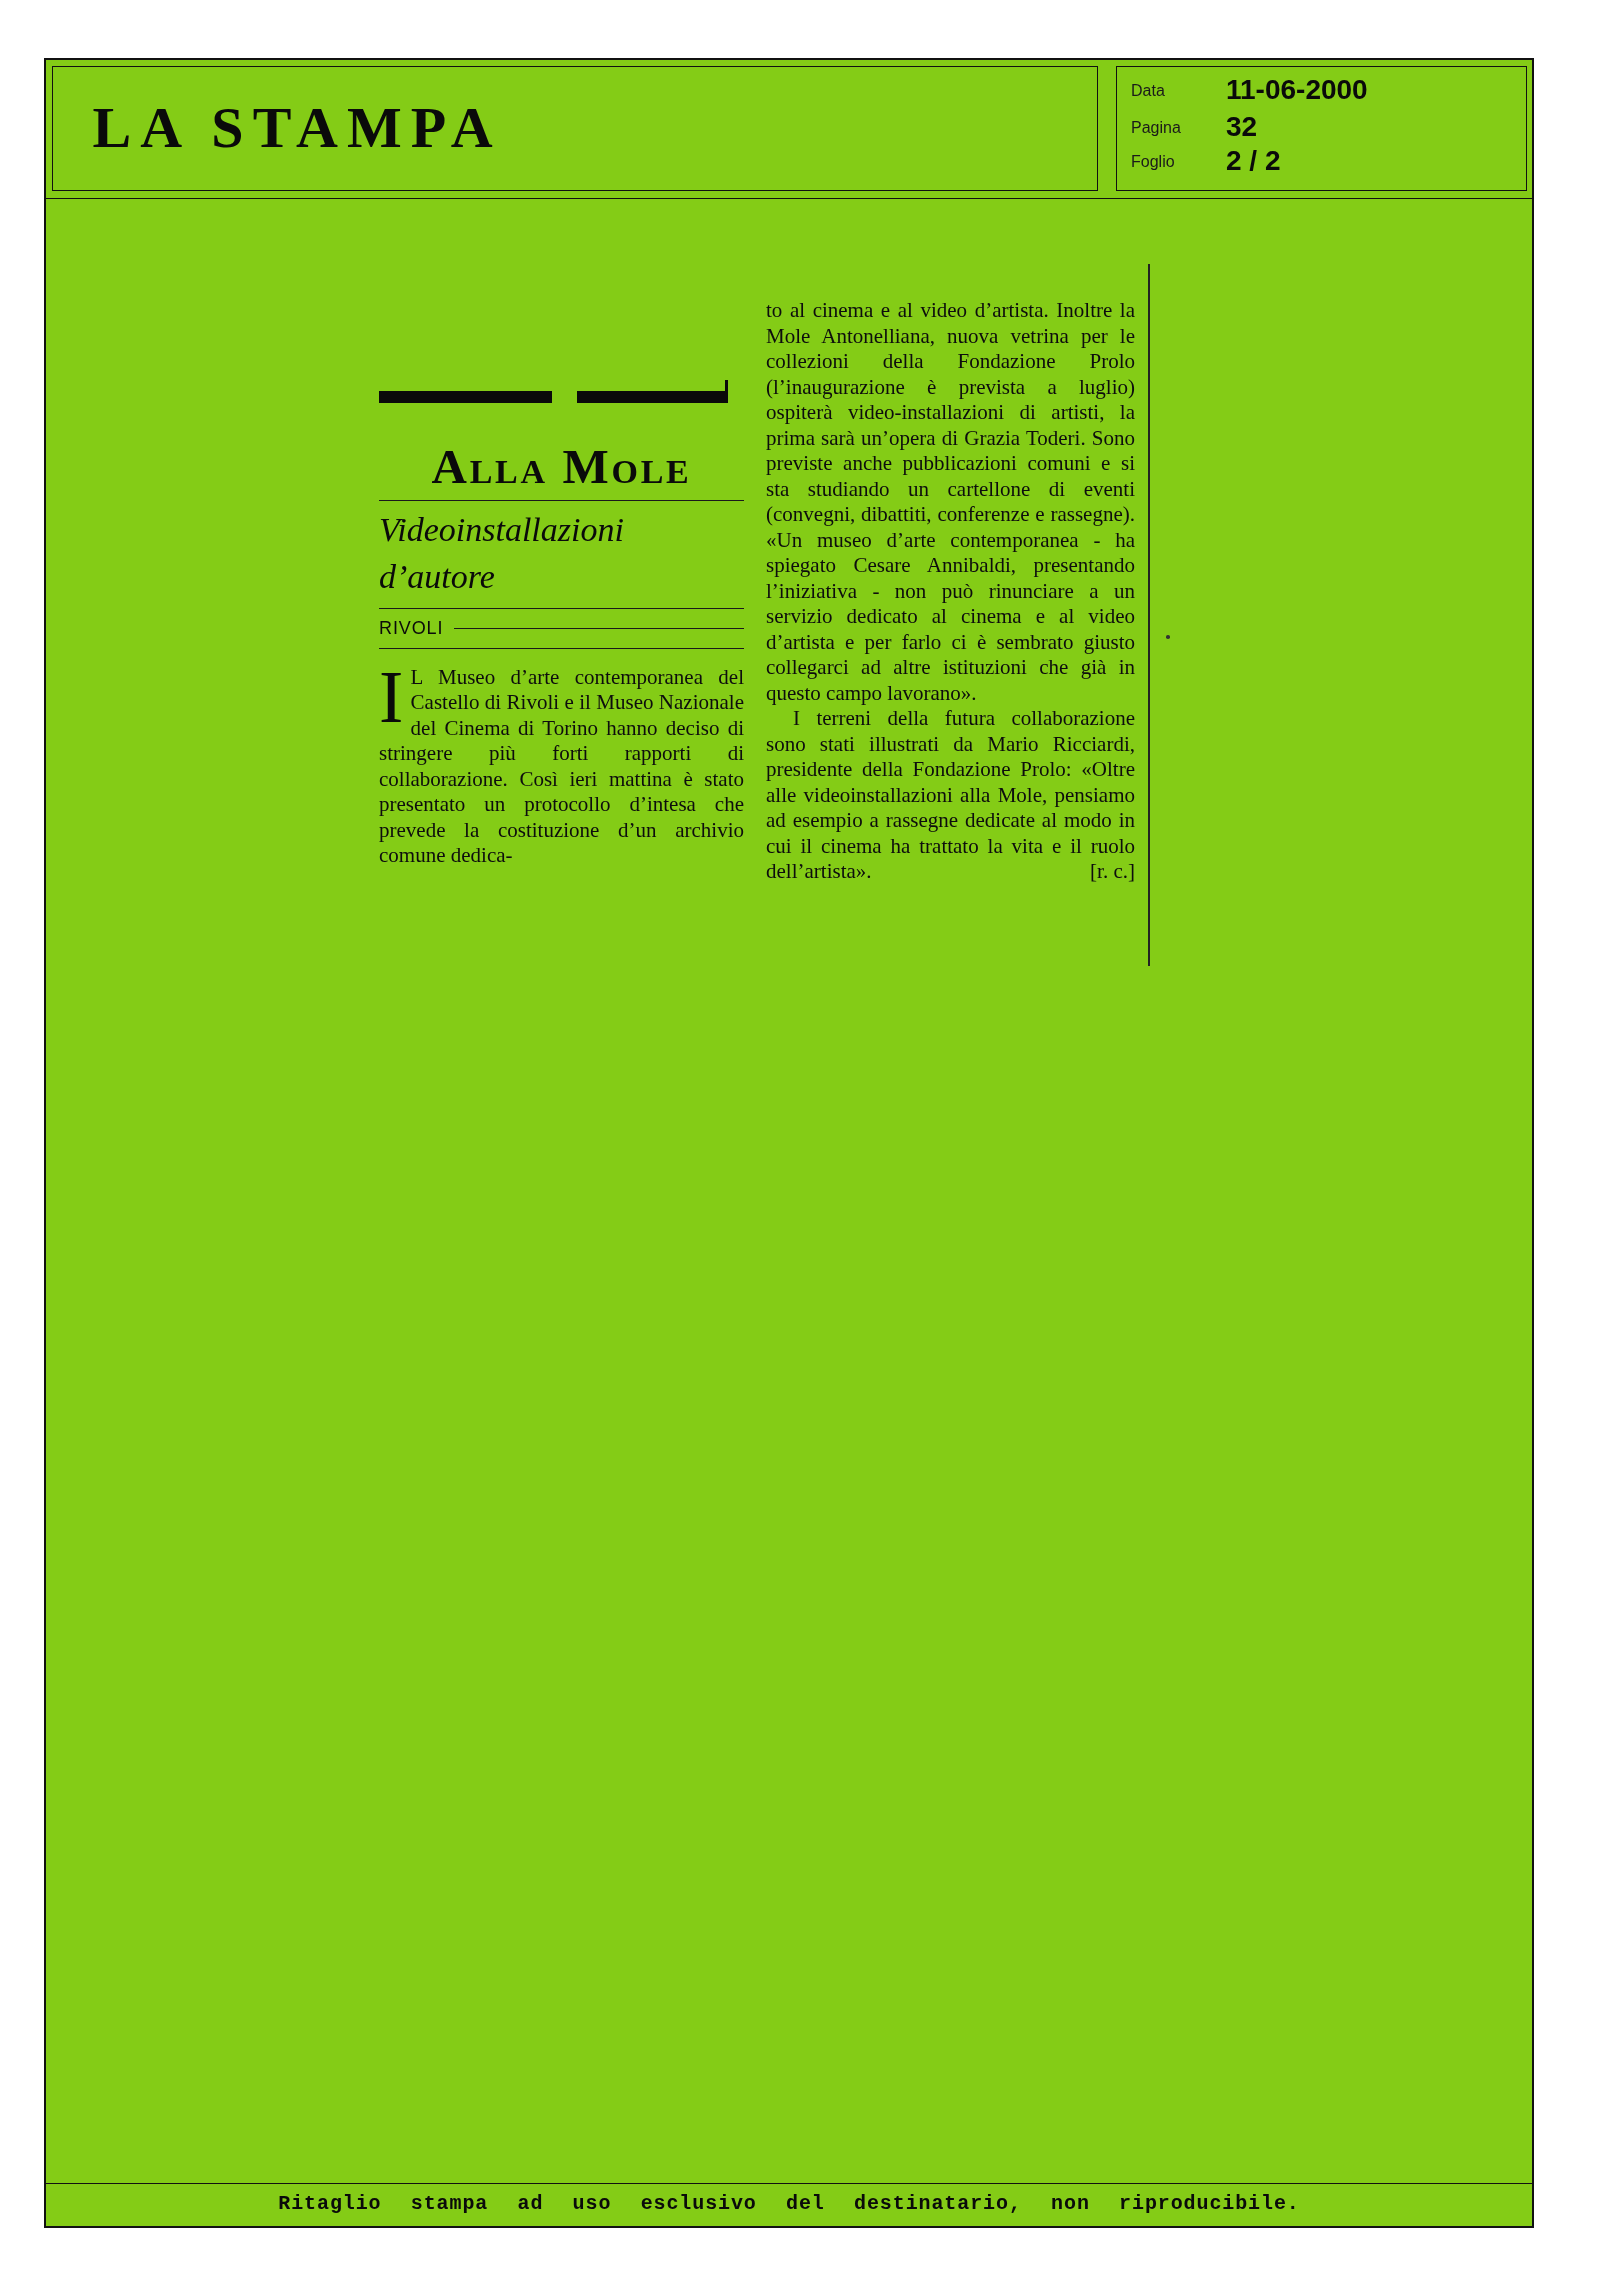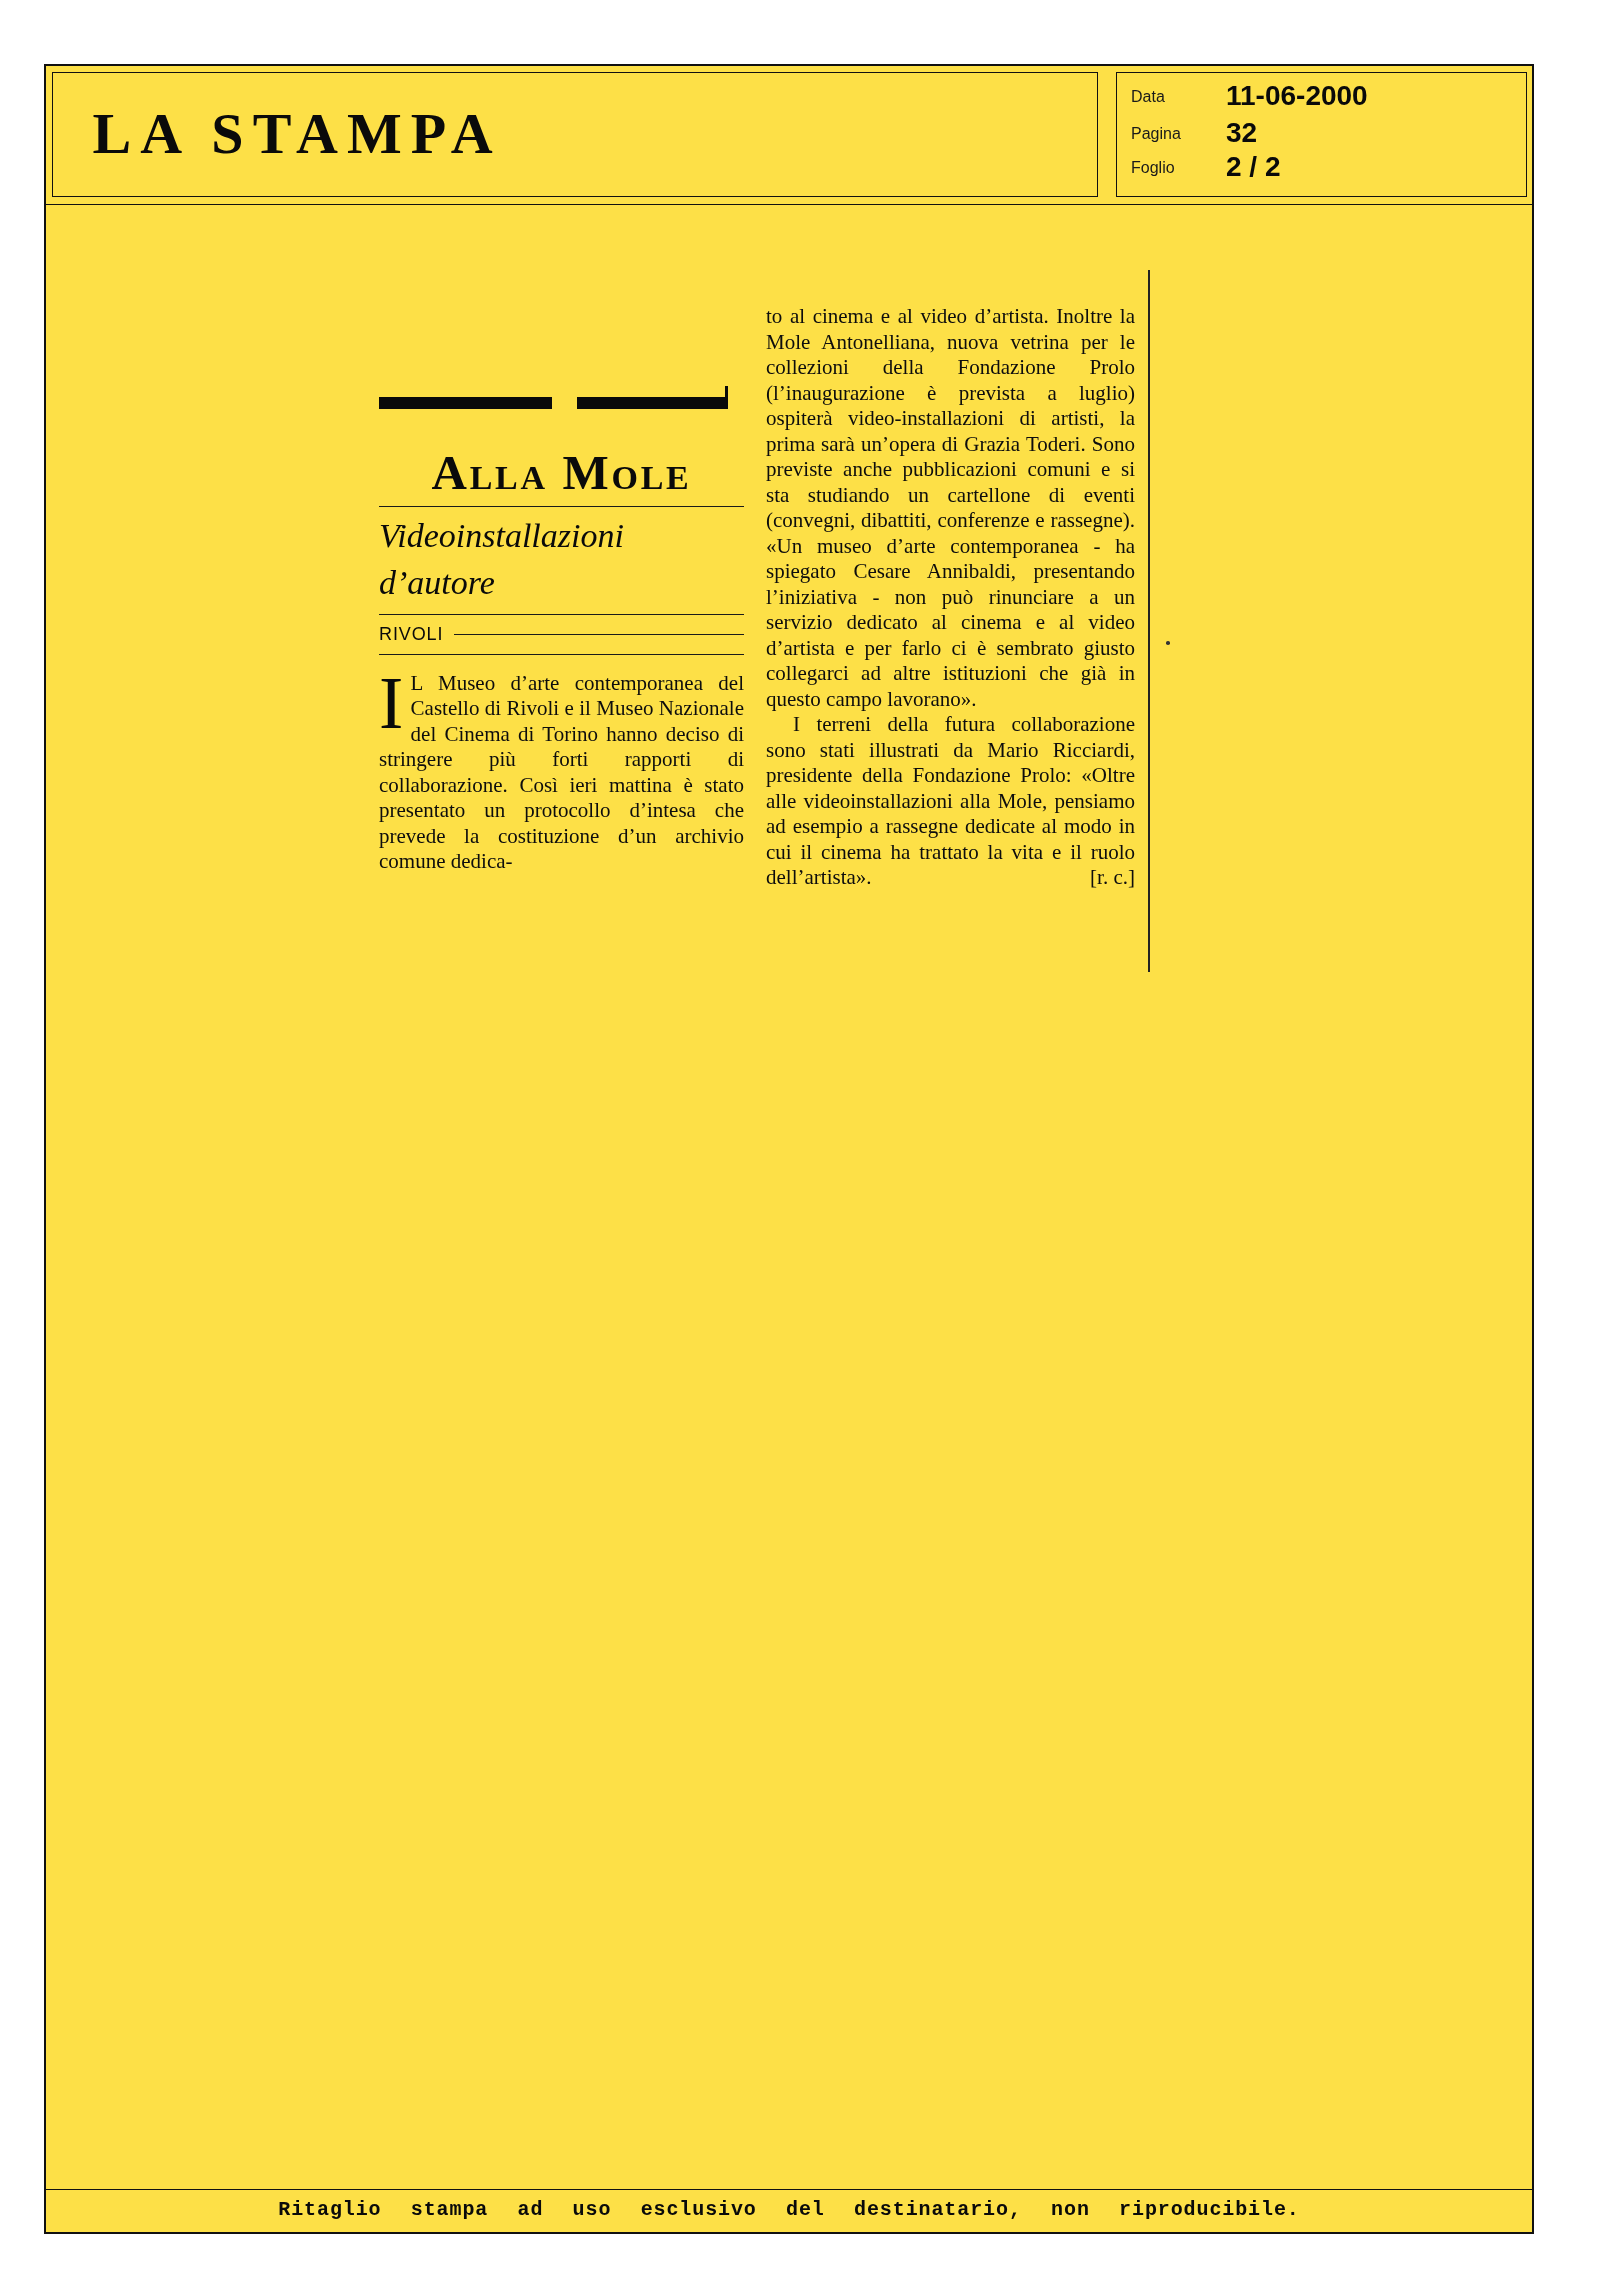--- a/index.html
+++ b/index.html
@@ -15,25 +15,25 @@
   .page {
     position: relative;
     width: 1620px;
     height: 2273px;
     background: #fff;
     overflow: hidden;
   }
   .sheet {
     position: absolute;
     left: 44px;
-    top: 64px;
+    top: 58px;
     width: 1486px;
     height: 2166px;
     border: 2.7px solid #111;
-    background: #fde047;
+    background: #84cc16;
   }
   
   .masthead-box {
     position: absolute;
     left: 5.5px;
     top: 5.5px;
     width: 1046px;
     height: 125px;
     border: 1.8px solid #111;
     box-sizing: border-box;

